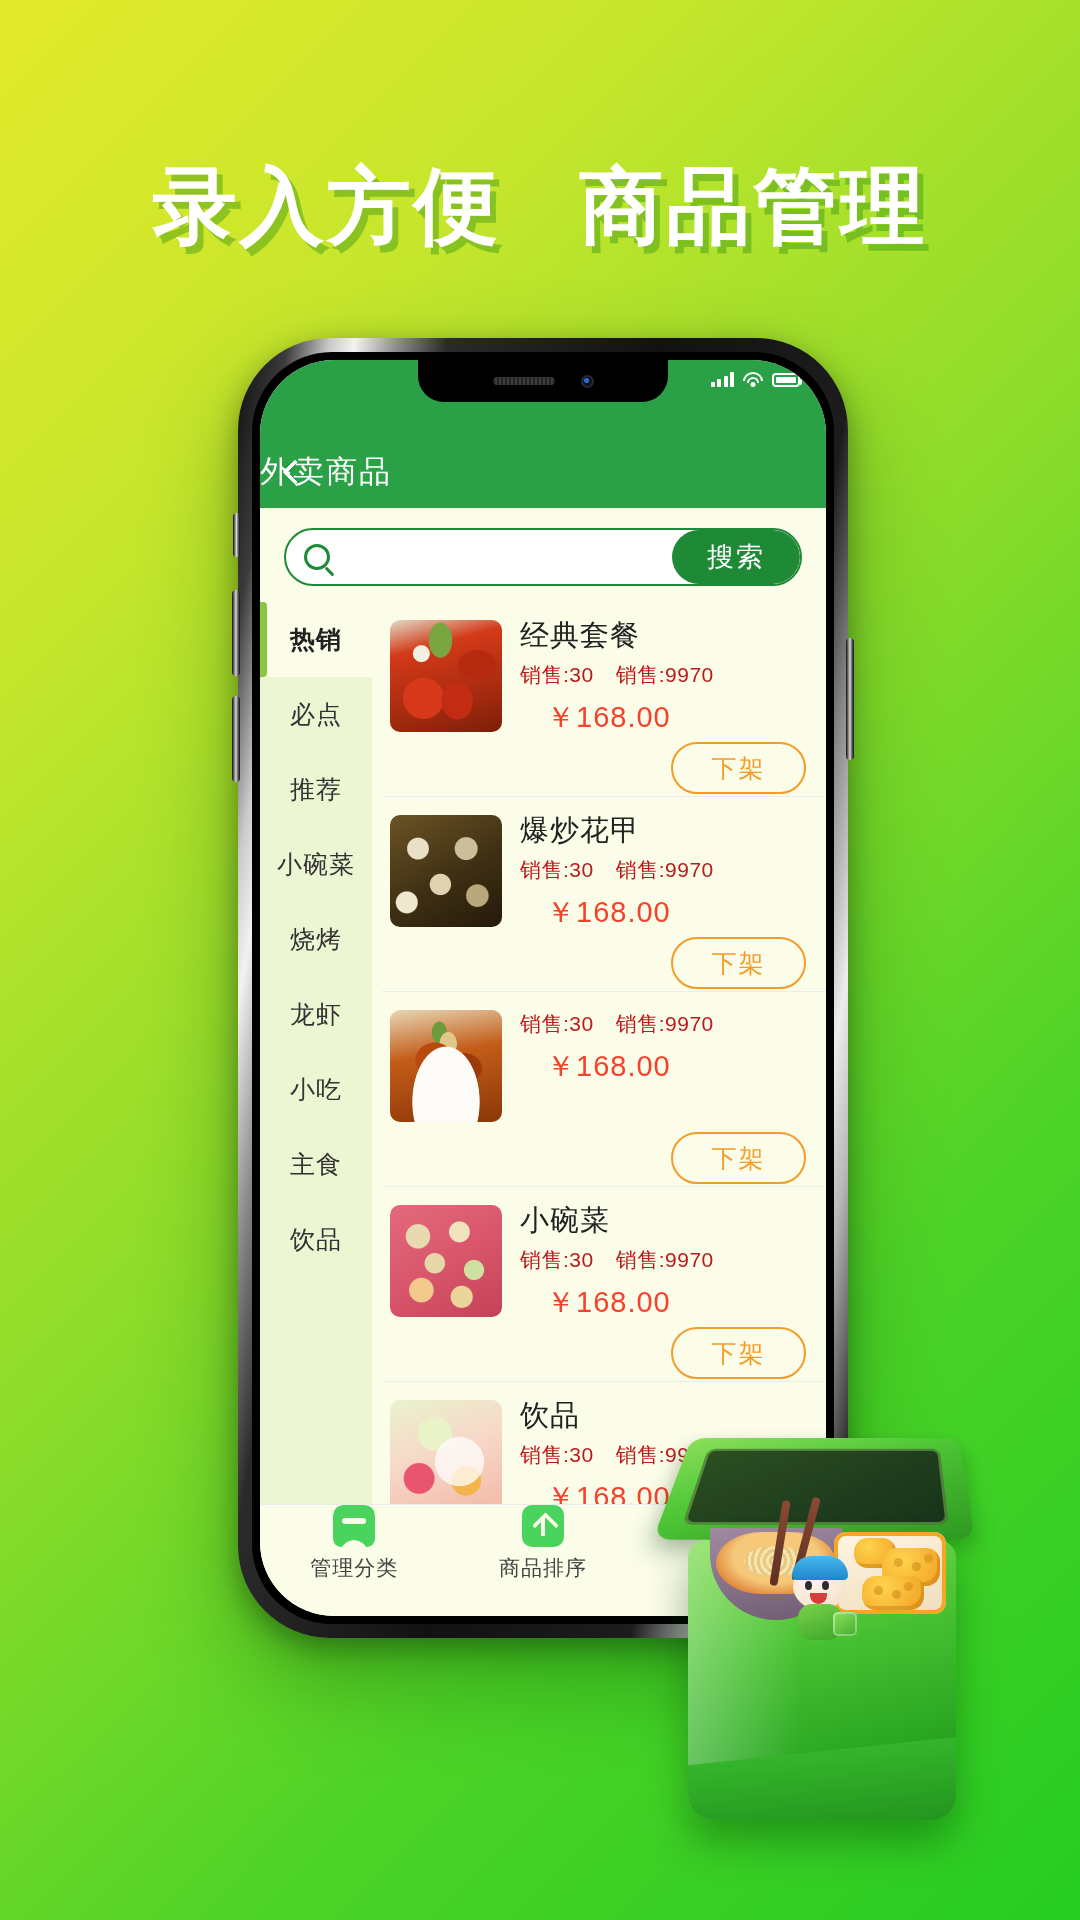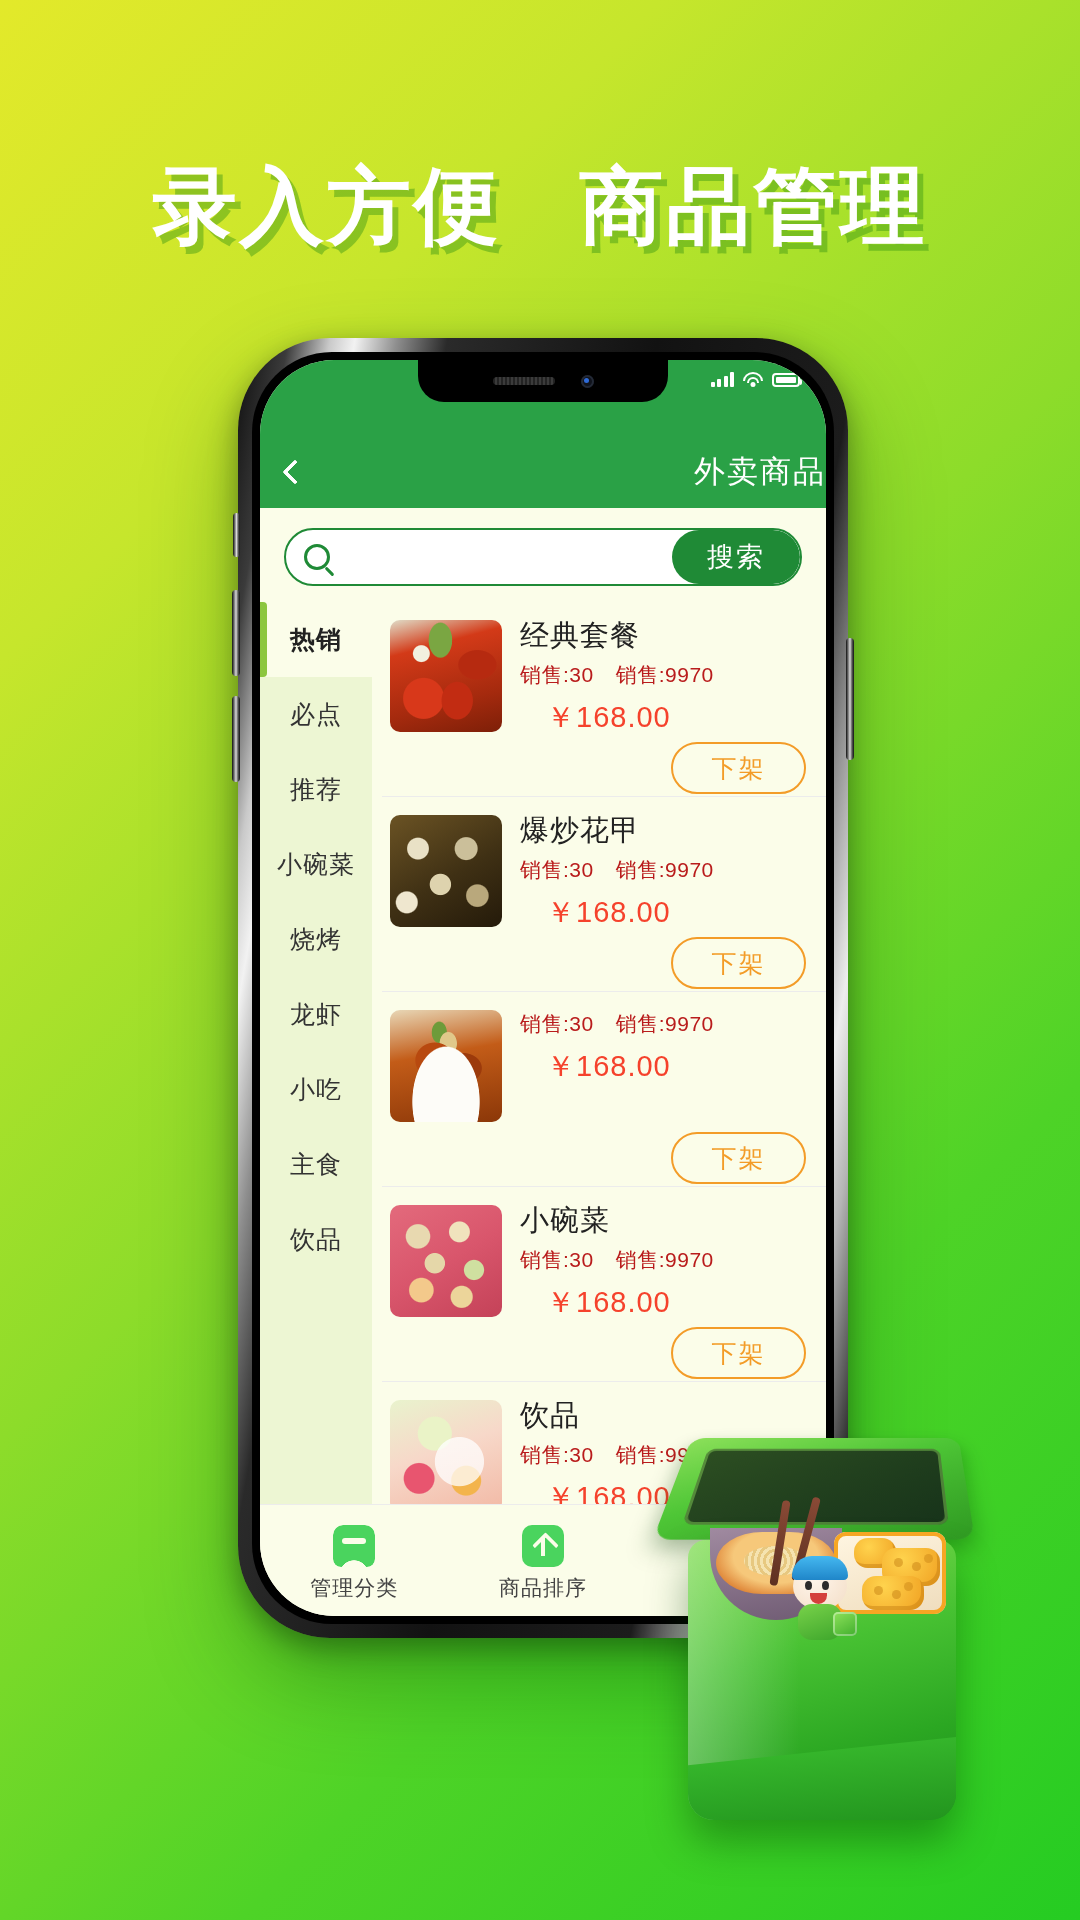--- a/index.html
+++ b/index.html
@@ -78,21 +78,21 @@
 
   
   .appbar{
     background:#2aa146; height:72px; flex:0 0 auto;
     display:flex; align-items:center; position:relative;
   }
   .backbtn{ width:70px; height:100%; display:flex; align-items:center; justify-content:center; }
   .chev{ width:18px; height:18px; border-left:4px solid #fff; border-bottom:4px solid #fff;
      transform:rotate(45deg); border-radius:2px; }
   .appbar .title{
-    position:absolute; left:0; width:100%; text-align:right;
+    position:absolute; left:0; width:100%; text-align:left;
     color:#fff; font-size:31px; letter-spacing:2px;
   }
 
   
   .searchwrap{ background:#fbfde9; padding:20px 24px 16px 24px; flex:0 0 auto; }
   .searchbar{
     height:58px; border:2.5px solid #1f8a36; border-radius:30px; background:#fff;
     display:flex; align-items:center; position:relative; overflow:hidden;
   }
   .mag{ margin-left:18px; width:26px; height:26px; border:3px solid #1f8a36; border-radius:50%;
@@ -175,21 +175,21 @@
   .t5{ background:
       radial-gradient(circle at 62% 55%, rgba(255,255,255,.75) 0 26%, transparent 27%),
       radial-gradient(circle at 68% 72%, #f3b44c 0 13%, transparent 14%),
       radial-gradient(circle at 26% 70%, #e8556f 0 13%, transparent 14%),
       radial-gradient(circle at 40% 30%, #eaf3c7 0 16%, transparent 17%),
       linear-gradient(160deg,#e9f3cd 0%,#f7d8c9 45%,#f2b9a5 100%); }
 
   
   .tabbar{
     flex:0 0 auto; height:112px; background:#fbfde9; border-top:1.5px solid #ececec;
-    display:flex; align-items:flex-end; padding-bottom:14px;
+    display:flex; align-items:flex-start; padding-bottom:14px;
   }
   .tab{ flex:1; display:flex; flex-direction:column; align-items:center; gap:7px; }
   .tab .lbl{ font-size:21px; color:#444; letter-spacing:1px; }
   .ico{ width:42px; height:42px; position:relative; }
   
   .ico-store{ background:#4ad45e; border-radius:10px 10px 8px 8px;
      -webkit-mask:radial-gradient(circle at 50% 118%, transparent 0 26%, #000 27%);
               mask:radial-gradient(circle at 50% 118%, transparent 0 26%, #000 27%); }
   .ico-store::after{ content:""; position:absolute; left:9px; top:13px; width:24px; height:6px;
      background:#fbfde9; border-radius:3px; }

